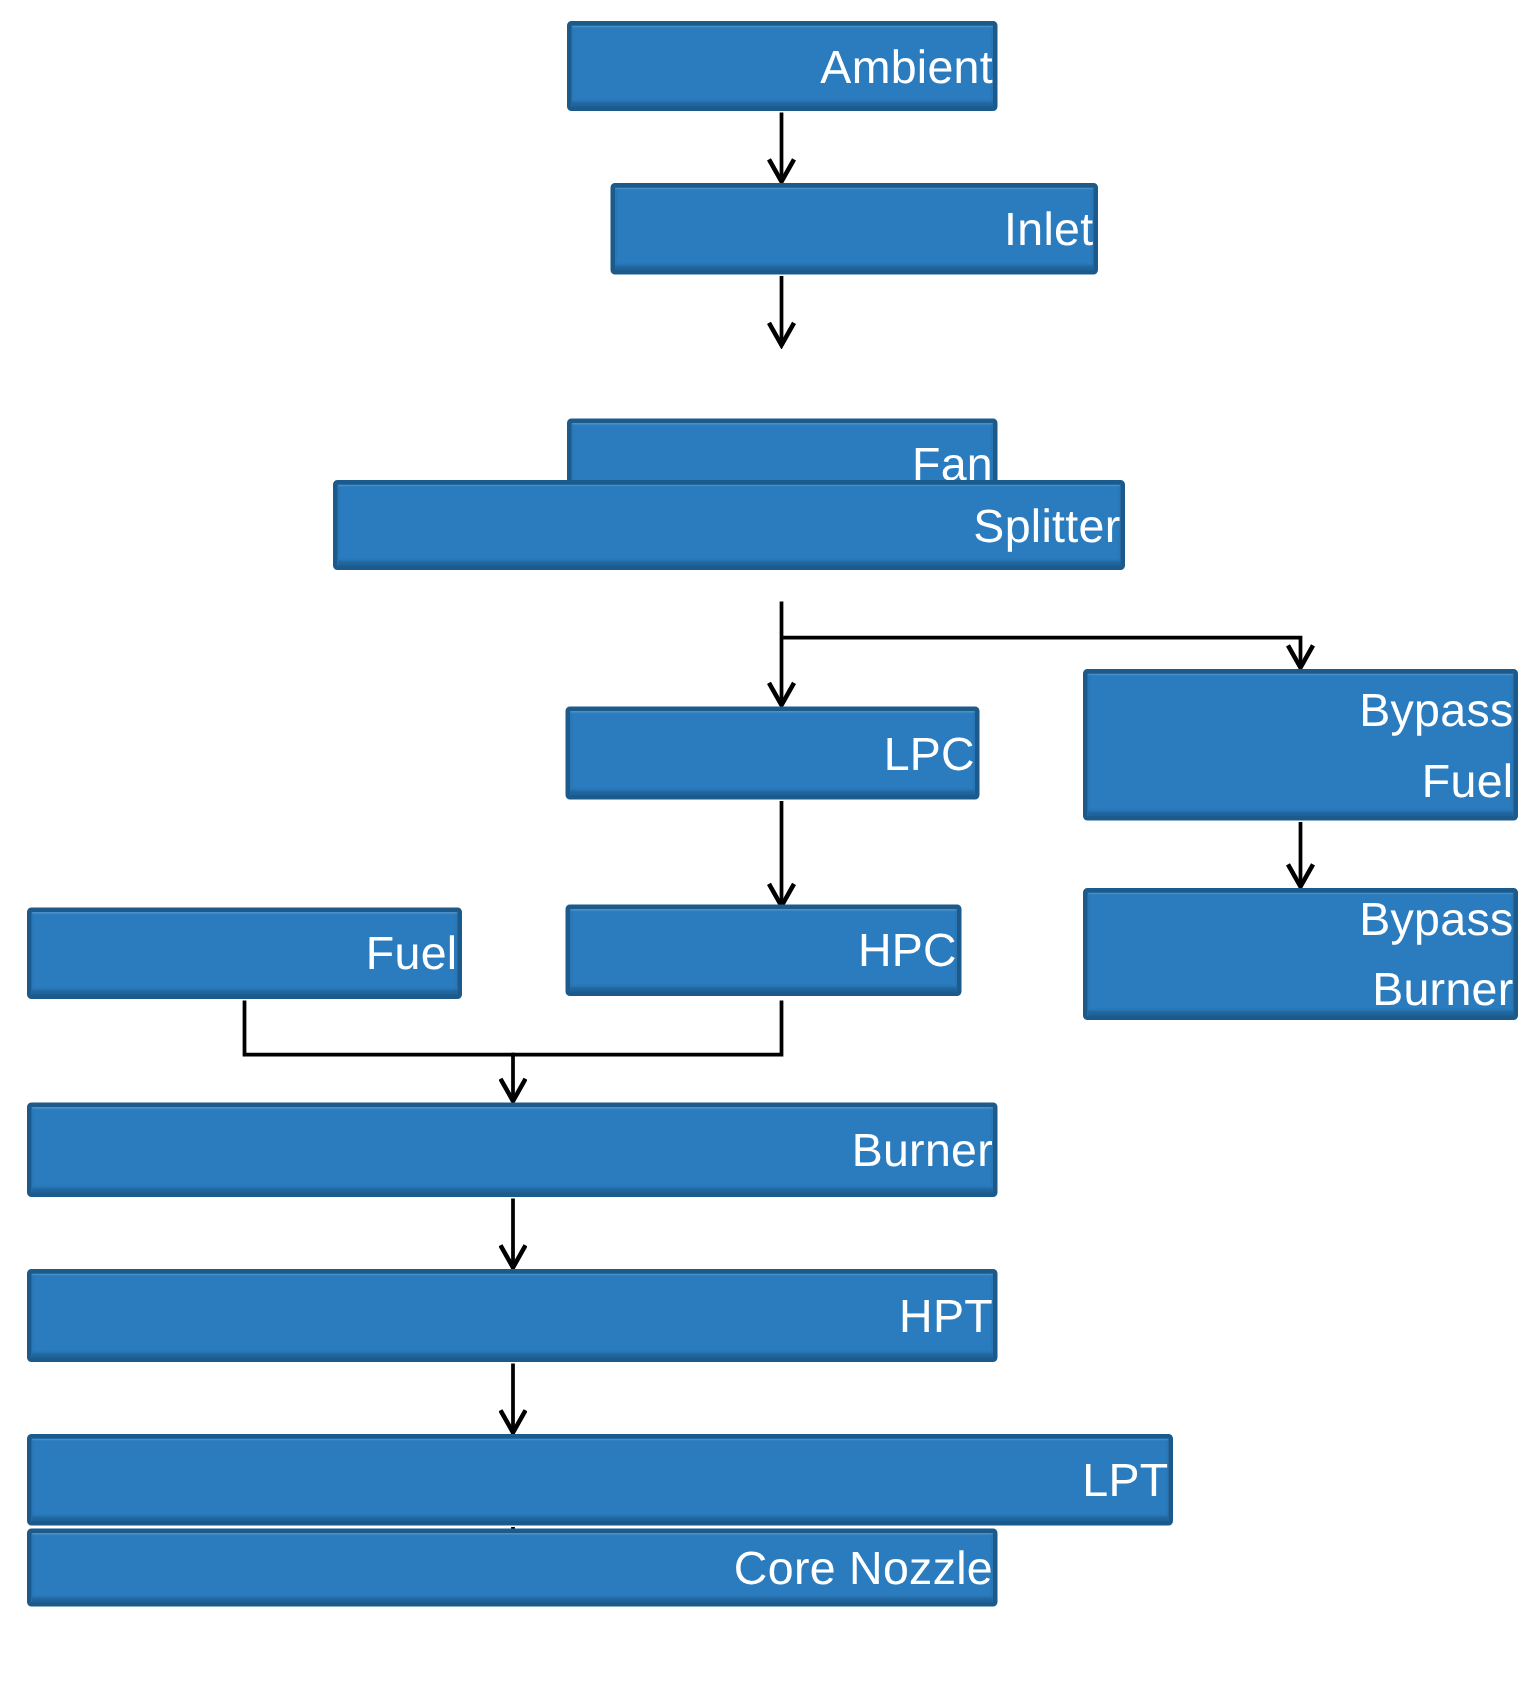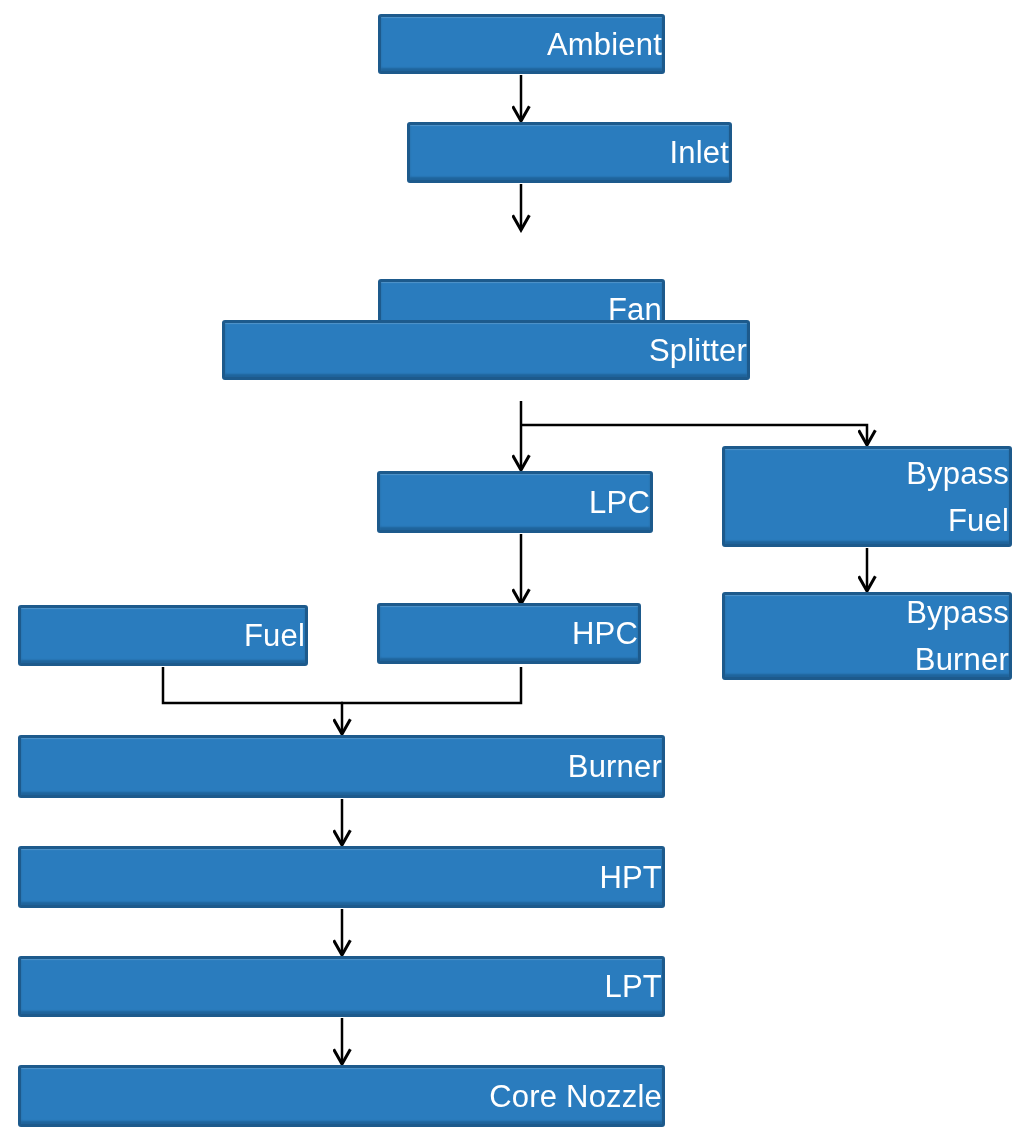--- a/index.html
+++ b/index.html
@@ -102,20 +102,20 @@
       <div class="node" style="left: 722px; top: 592px; width: 290px; height: 88px;">
         <span>Bypass</span>
         <span>Burner</span>
       </div>
       <div class="node" style="left: 18px; top: 735px; width: 647px; height: 63px;">
         <span>Burner</span>
       </div>
       <div class="node" style="left: 18px; top: 846px; width: 647px; height: 62px;">
         <span>HPT</span>
       </div>
-      <div class="node" style="left: 18px; top: 956px; width: 647px; height: 61px;">
+      <div class="node" style="left: 18px; top: 956px; width: 764px; height: 61px;">
         <span>LPT</span>
       </div>
-      <div class="node" style="left: 18px; top: 1065px; width: 647px; height: 62px;">
+      <div class="node" style="left: 18px; top: 1019px; width: 647px; height: 52px;">
         <span>Core Nozzle</span>
       </div>
     </div>
 </div>
 
 </body></html>

